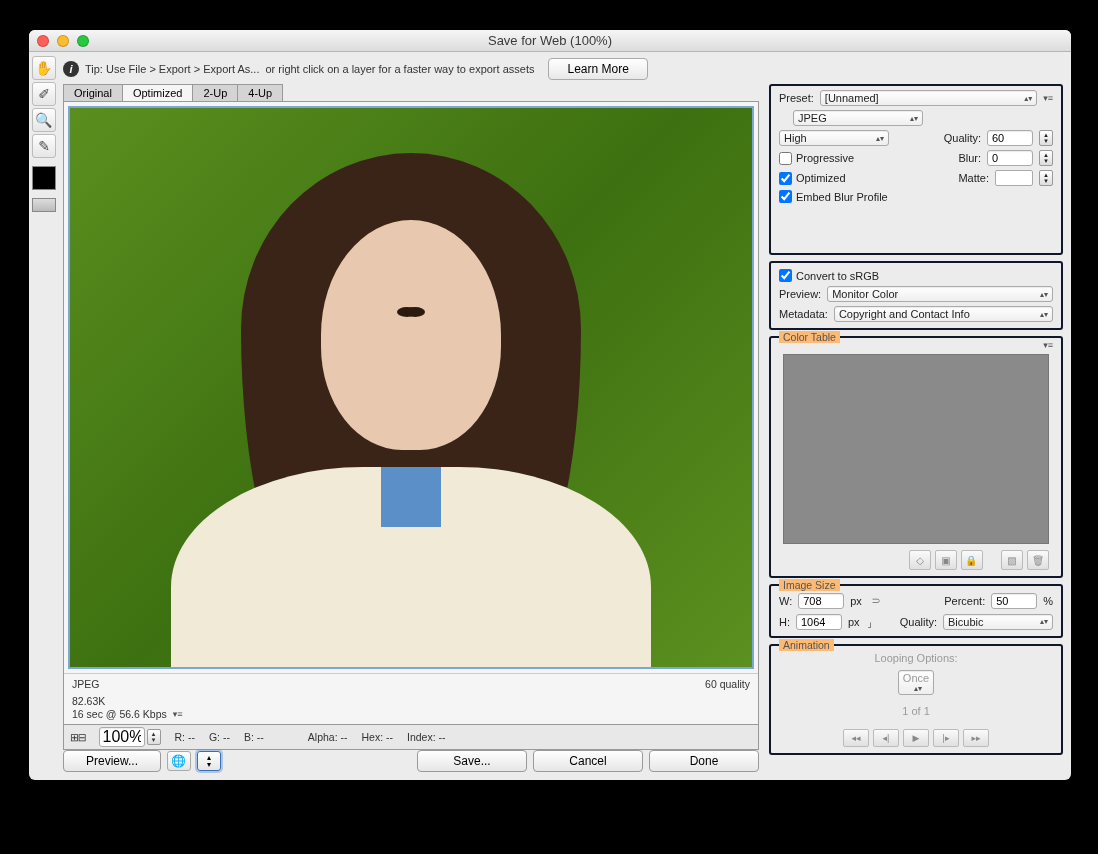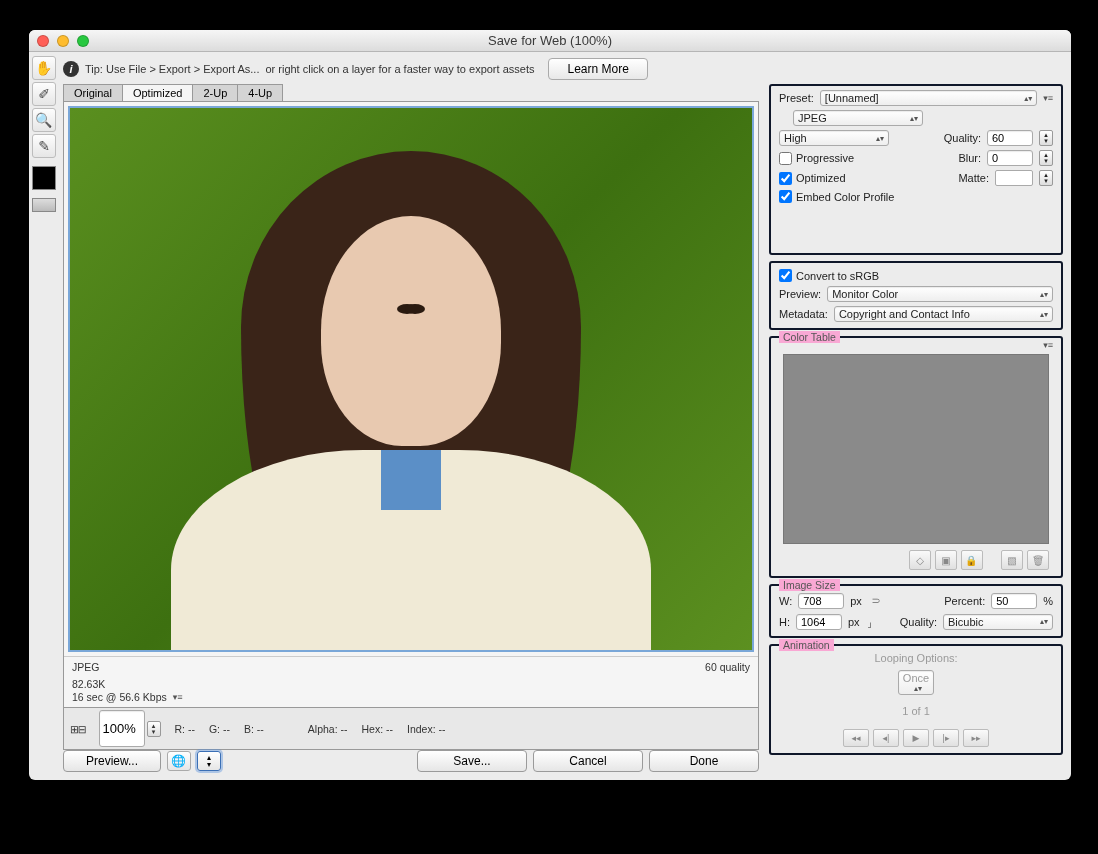--- a/index.html
+++ b/index.html
@@ -29,28 +29,28 @@
 .face { position: absolute; left: 50%; top: 20%; transform: translateX(-50%); width: 180px; height: 230px; background: #e8c9b0; border-radius: 50% 50% 45% 45%; }
 .hair { position: absolute; left: 50%; top: 8%; transform: translateX(-50%); width: 340px; height: 440px; background: #3a2418; border-radius: 50% 50% 20% 20% / 40% 40% 60% 60%; }
 .eye { position: absolute; width: 20px; height: 10px; background: #2a1a10; border-radius: 50%; top: 38%; }
 .eye.l { left: 42%; } .eye.r { right: 42%; }
 .jacket { position: absolute; bottom: 0; left: 50%; transform: translateX(-50%); width: 480px; height: 200px; background: #f0ead6; border-radius: 40% 40% 0 0 / 60% 60% 0 0; }
 .collar { position: absolute; bottom: 140px; left: 50%; transform: translateX(-50%); width: 60px; height: 60px; background: #5b8fc7; }
 .meta { padding: 4px 8px; font-size: 10.5px; color: #333; display: flex; flex-direction: column; gap: 1px; border-top: 1px solid #ccc; }
 .meta .row { display: flex; justify-content: space-between; }
 .statusbar { display: flex; align-items: center; gap: 14px; font-size: 10.5px; color: #333; border: 1px solid #999; border-top: none; padding: 2px 6px; background: #e8e8e8; }
 .zoom { display: flex; align-items: center; gap: 2px; }
-.zoom input { width: 46px; font-size: 13px; border: 1px solid #aaa; padding: 10px 3px; }
+.zoom input { width: 46px; font-size: 16px; border: 1px solid #aaa; padding: 0 3px; }
 .stepper { width: 14px; height: 16px; border: 1px solid #999; background: linear-gradient(#fff,#ddd); font-size: 7px; display: flex; flex-direction: column; justify-content: center; align-items: center; line-height: 6px; cursor: pointer; border-radius: 2px; }
 .bottombar { display: flex; align-items: center; gap: 6px; }
 .btn { padding: 3px 22px; font-size: 12px; background: linear-gradient(#fff,#e6e6e6); border: 1px solid #9a9a9a; border-radius: 4px; cursor: pointer; }
 .spacer { flex: 1; }
 .rightpane { width: 294px; display: flex; flex-direction: column; gap: 6px; font-size: 11px; color: #222; }
 .group { border: 2px solid #0f172a; border-radius: 3px; padding: 6px 8px; background: #ececec; position: relative; }
-.group-title { position: absolute; top: -7px; left: 8px; background: #f9a8d4; padding: 0 4px; font-size: 10.5px; color: #555; }
+.group-title { position: absolute; top: -7px; left: 8px; background: #fdba74; padding: 0 4px; font-size: 10.5px; color: #555; }
 .row { display: flex; align-items: center; gap: 6px; margin-bottom: 4px; }
 .row label { min-width: 0; }
 .sel, .num, .txt { border: 1px solid #aaa; background: #fff; font-size: 11px; padding: 1px 4px; border-radius: 3px; box-shadow: inset 0 1px 1px rgba(0,0,0,.08); }
 .sel { background: linear-gradient(#fff,#eee); display: flex; align-items: center; justify-content: space-between; cursor: pointer; }
 .sel .arr { font-size: 8px; color: #555; margin-left: 4px; }
 .num { width: 46px; }
 .chk { display: flex; align-items: center; gap: 4px; }
 input[type=checkbox] { width: 13px; height: 13px; }
 .colortable { height: 190px; background: #8a8a8a; border: 1px solid #777; margin: 4px 12px; }
 .ct-tools { display: flex; justify-content: flex-end; gap: 4px; padding: 2px 12px; }
@@ -192,21 +192,21 @@
                   <span>Optimized</span>
                 </label>
               <div class="spacer"></div>
               <span class="rlabel">Matte:</span>
               <div class="mattebox"></div>
               <div class="stepper">▴<br>▾</div>
             </div>
             <div class="row">
               <label class="chk">
                   <input type="checkbox" checked="" style="">
-                  <span>Embed Color Profile</span>
+                  <span>Embed Blur Profile</span>
                 </label>
             </div>
             <div style="height:40px;"></div>
           </div>
 
           <div class="group">
             <div class="row">
               <label class="chk">
                   <input type="checkbox" checked="" style="">
                   <span>Convert to sRGB</span>

